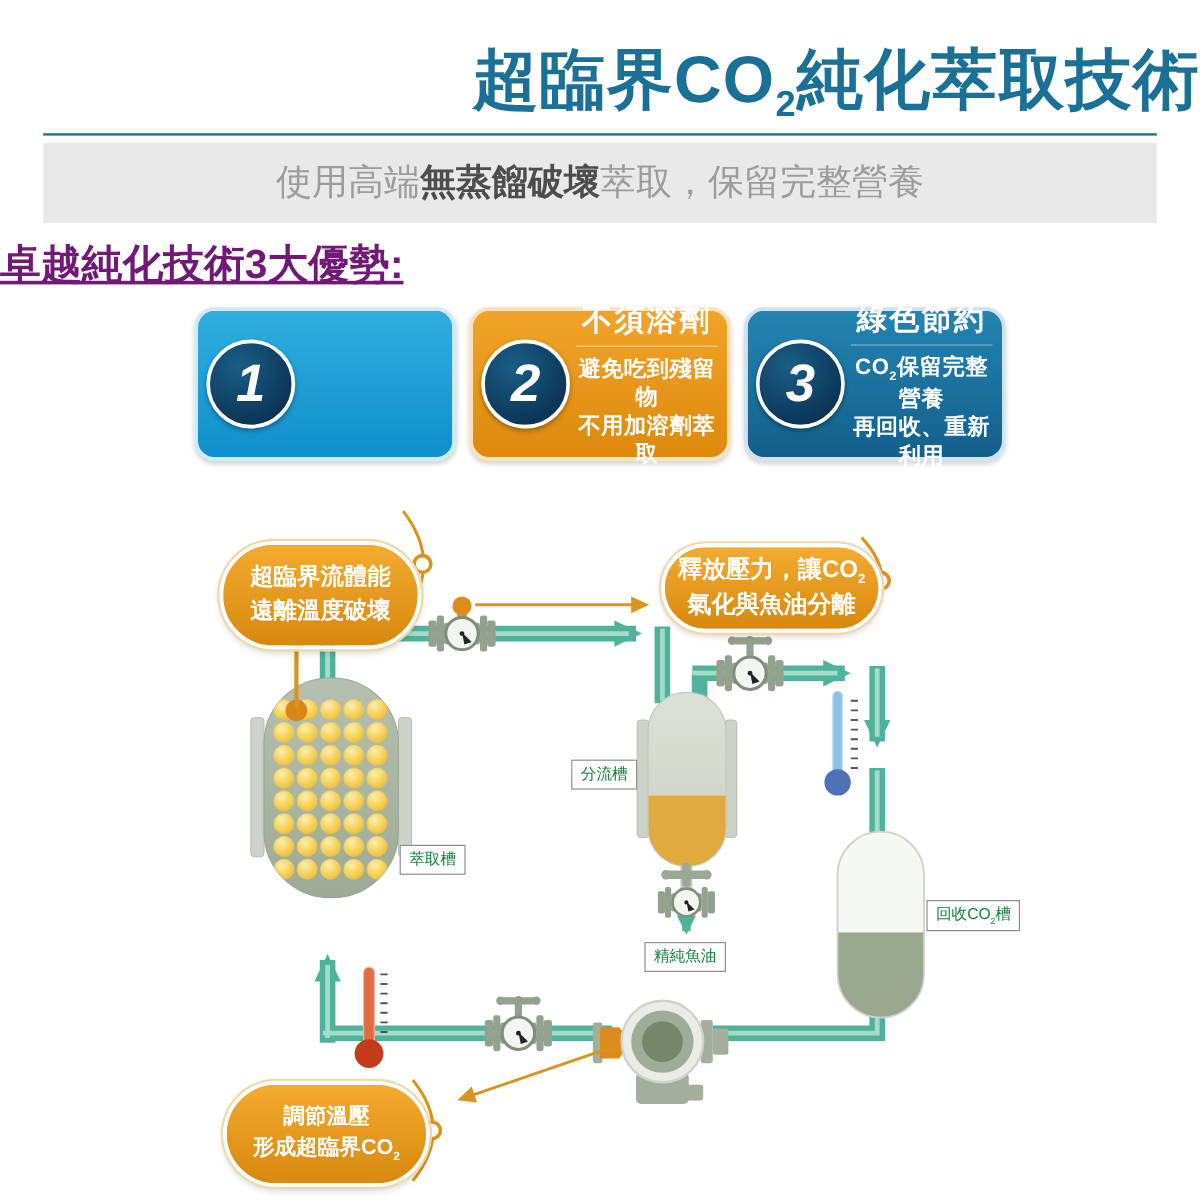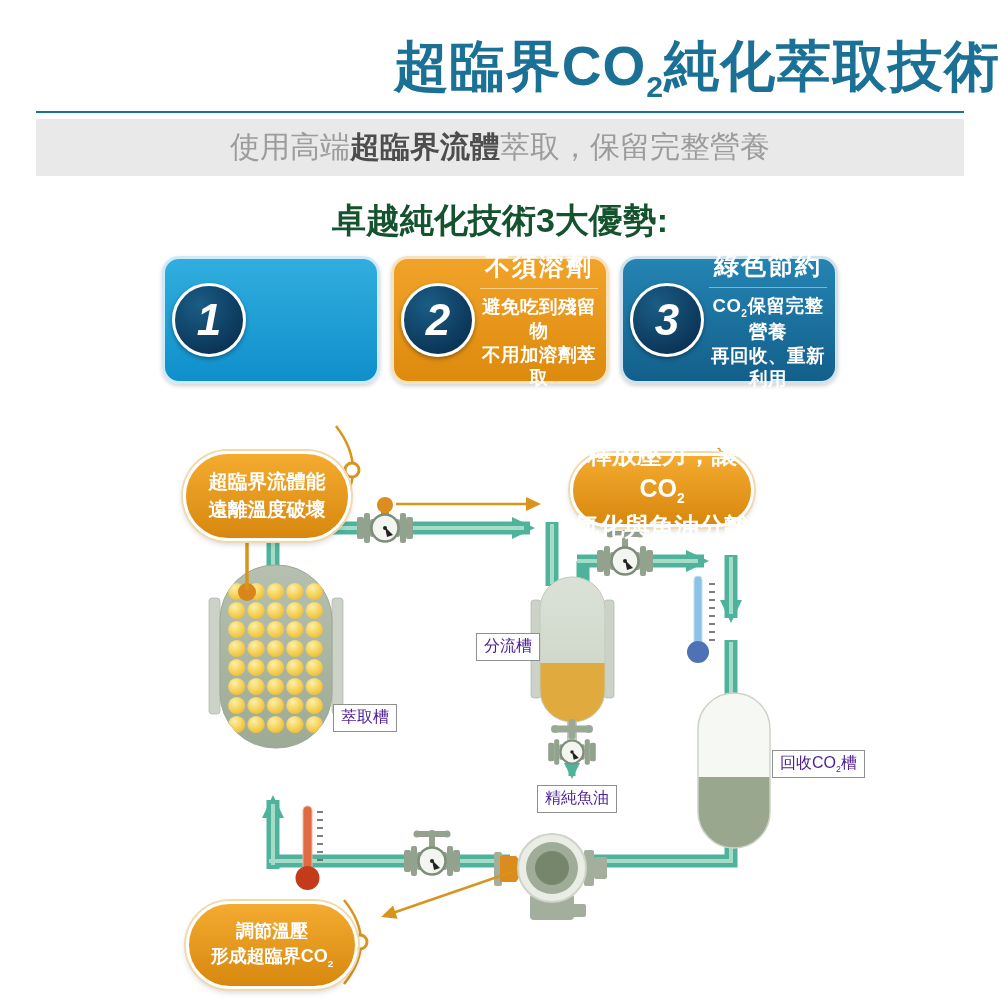--- a/index.html
+++ b/index.html
@@ -4,25 +4,25 @@
 <style>
   html,body{margin:0;padding:0;background:#fff;}
   .page{position:relative;width:1000px;height:1000px;overflow:hidden;background:#fff;
         font-family:"Liberation Sans","DejaVu Sans",sans-serif;}
   .sub{font-size:0.55em;vertical-align:sub;}
 
   
   .title{position:absolute;top:30px;left:0;width:100%;text-align:right;
          font-size:55px;font-weight:bold;color:#1a7095;letter-spacing:1px;}
   .rule{position:absolute;top:111px;left:36px;width:928px;border-top:2px solid #1a7095;}
-  .subbar{position:absolute;top:119px;left:36px;width:928px;height:57px;background:#e9e9e9;
+  .subbar{position:absolute;top:119px;left:36px;width:928px;height:67px;background:#e9e9e9;
           display:flex;align-items:center;justify-content:center;font-size:30px;color:#9c9c9c;}
   .subbar b{color:#4d4d4d;font-weight:bold;}
-  .h2{position:absolute;top:198px;left:0;width:100%;text-align:center;
-      font-size:34px;font-weight:bold;color:#14532d;}
+  .h2{position:absolute;top:198px;left:0;width:100%;text-align:left;
+      font-size:34px;font-weight:bold;color:#701a75;text-decoration:underline;}
 
   
   .cards{position:absolute;top:256px;left:0;width:100%;display:flex;justify-content:center;gap:11px;}
   .card{position:relative;width:212px;height:122px;border-radius:17px;border:3px solid #cfeaf7;
         box-shadow:0 2px 4px rgba(0,0,0,.18);}
   .card-1{background:linear-gradient(180deg,#31aedf 0%,#0f8fcb 100%);border-color:#cfeaf7;}
   .card-2{background:linear-gradient(180deg,#f1a329 0%,#dd8a0d 100%);border-color:#f7e2bc;}
   .card-3{background:linear-gradient(180deg,#2484b2 0%,#135f8b 100%);border-color:#cfe3ee;}
   .card-circle{position:absolute;left:7px;top:50%;transform:translateY(-50%);width:68px;height:68px;
         border-radius:50%;background:radial-gradient(circle at 35% 28%,#1a5d85,#0b3557 75%);
@@ -42,36 +42,36 @@
   .pipe{stroke:#4fb29b;stroke-width:13;fill:none;}
   .pipehl{stroke:#a6dbc8;stroke-width:4;fill:none;}
   .arc{stroke:#d8941c;stroke-width:2.5;fill:none;}
 
   .badge{position:absolute;z-index:2;border-radius:60px;
         background:linear-gradient(180deg,#f3ab30 0%,#d8880e 100%);
         border:3px solid #fff;box-shadow:0 0 0 2px #f0d9ac,0 3px 6px rgba(0,0,0,.18);
         color:#fff;font-weight:bold;text-align:center;
         display:flex;flex-direction:column;align-items:center;justify-content:center;}
   .badge-1{left:183px;top:427px;width:162px;height:84px;font-size:19.5px;line-height:1.42;margin-top:24px;}
-  .badge-2{left:570px;top:453px;width:178px;height:68px;font-size:25px;line-height:1.38;}
+  .badge-2{left:551px;top:453px;width:178px;height:68px;font-size:20px;line-height:1.38;}
   .badge-3{left:186px;top:901px;width:166px;height:82px;font-size:18px;line-height:1.42;}
 
-  .plabel{position:absolute;z-index:3;background:#fff;border:1.5px solid #8f8f8f;color:#4c1d95;
-        font-size:16px;padding:2px 7px 3px;white-space:nowrap;text-align:right;}
+  .plabel{position:absolute;z-index:3;background:#fff;border:1.5px solid #8f8f8f;color:#15803d;
+        font-size:13px;padding:2px 7px 3px;white-space:nowrap;text-align:right;}
 </style>
 </head>
 <body>
 
 <div class="page">
 
   <div class="title"><span>超臨界CO</span><span class="sub">2</span><span>純化萃取技術</span></div>
   <div class="rule"></div>
   <div class="subbar">
       <span>使用高端</span>
-      <b>超臨界流體</b>
+      <b>無蒸餾破壞</b>
       <span>萃取，保留完整營養</span>
     </div>
   <div class="h2">卓越純化技術3大優勢:</div>
 
   <div class="cards">
     <div class="card card-1">
       <div class="card-circle">1</div>
     </div>
     <div class="card card-2">
       <div class="card-circle">2</div>

